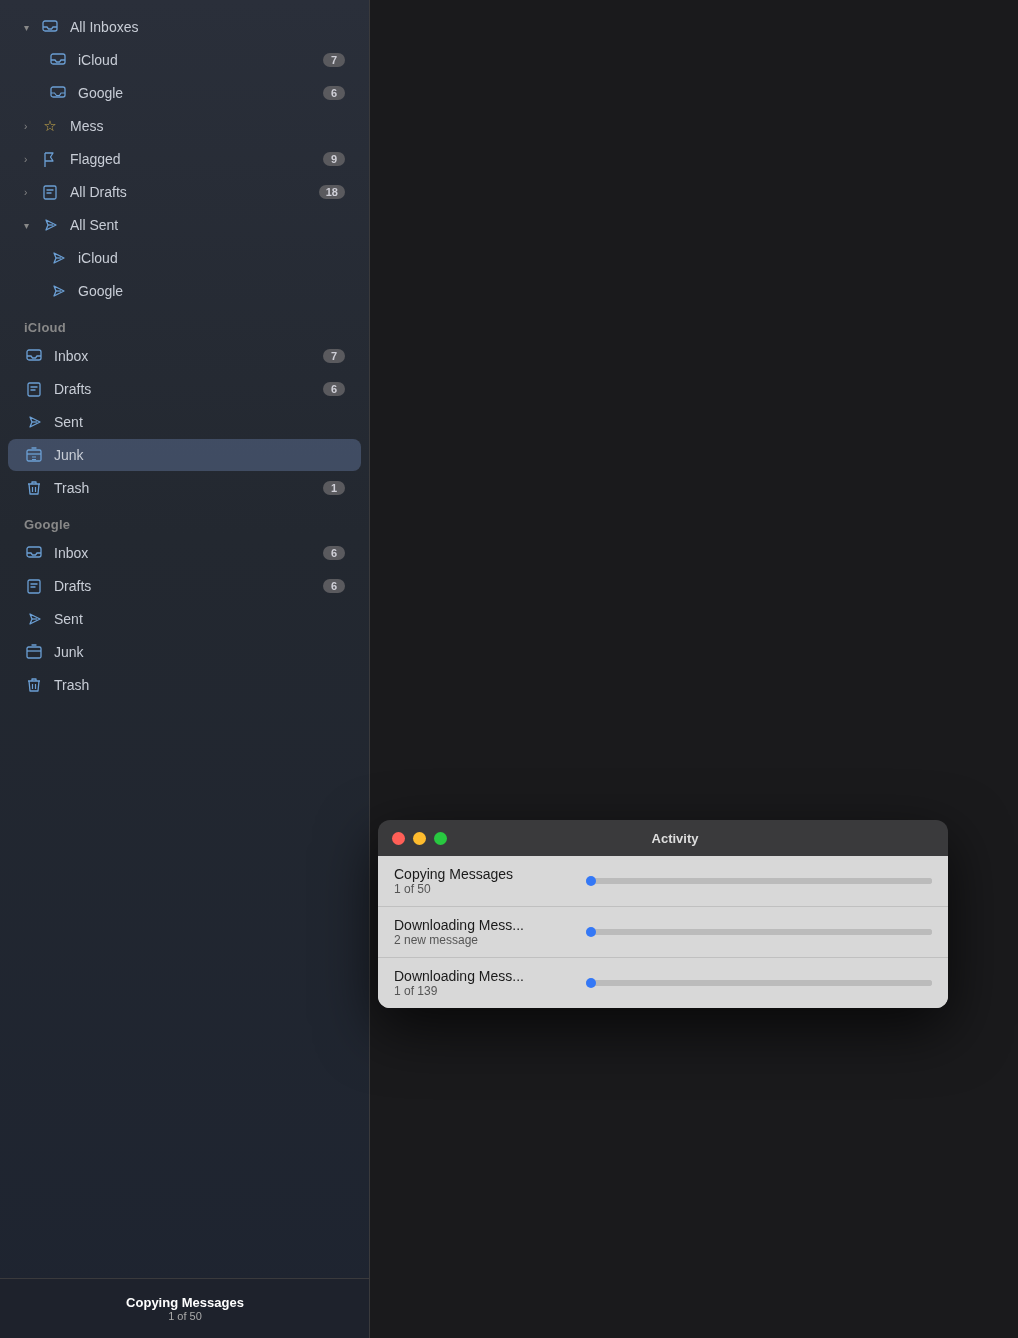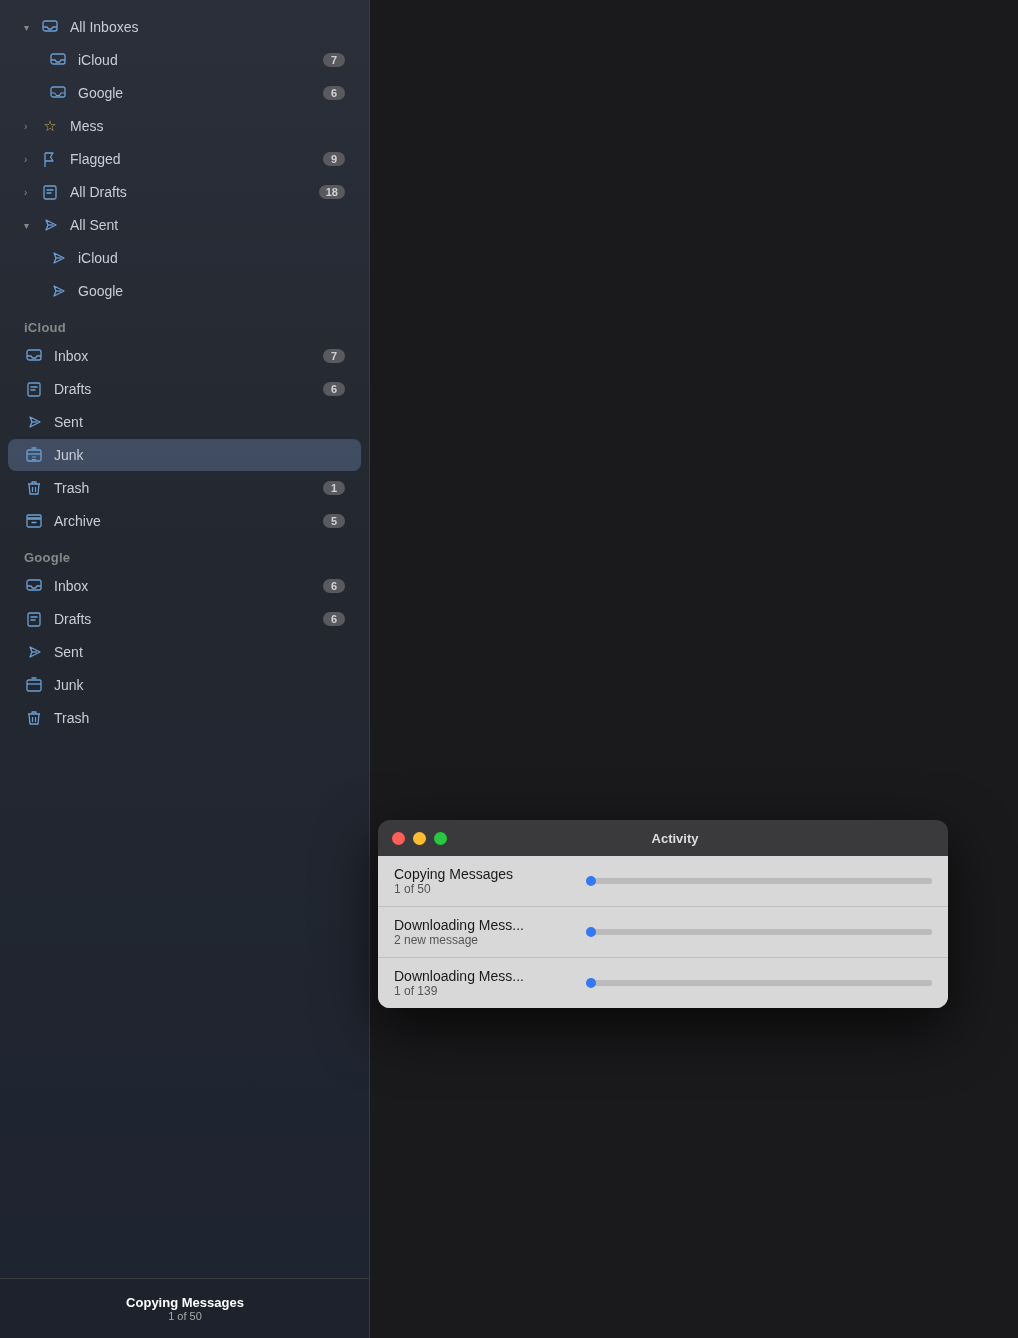--- a/index.html
+++ b/index.html
@@ -358,31 +358,20 @@
       <span class="icon">
         <svg width="14" height="16" viewBox="0 0 14 16" fill="none">
           <path d="M1 4h12M5 4V2h4v2M2 4l1 10h8l1-10" stroke="#6b9fd4" stroke-width="1.3" fill="none" stroke-linejoin="round"></path>
           <path d="M5.5 7v5M8.5 7v5" stroke="#6b9fd4" stroke-width="1.2"></path>
         </svg>
       </span>
       <span class="label">Trash</span>
       <span class="badge">1</span>
     </div>
 
-    <div class="sidebar-item">
-      <span class="icon">
-        <svg width="16" height="14" viewBox="0 0 16 14" fill="none">
-          <rect x="1" y="4" width="14" height="9" rx="1.5" stroke="#6b9fd4" stroke-width="1.3" fill="none"></rect>
-          <rect x="1" y="1" width="14" height="4" rx="1" stroke="#6b9fd4" stroke-width="1.3" fill="none"></rect>
-          <path d="M6 8.5h4" stroke="#6b9fd4" stroke-width="1.3" stroke-linecap="round"></path>
-        </svg>
-      </span>
-      <span class="label">Archive</span>
-      <span class="badge">5</span>
-    </div>
 
     <div class="section-header">Google</div>
 
     <div class="sidebar-item">
       <span class="icon">
         <svg width="16" height="14" viewBox="0 0 16 14" fill="none">
           <rect x="1" y="1" width="14" height="10" rx="2" stroke="#6b9fd4" stroke-width="1.3" fill="none"></rect>
           <path d="M1 7h4l1.5 2h3L11 7h4" stroke="#6b9fd4" stroke-width="1.3" fill="none"></path>
         </svg>
       </span>

